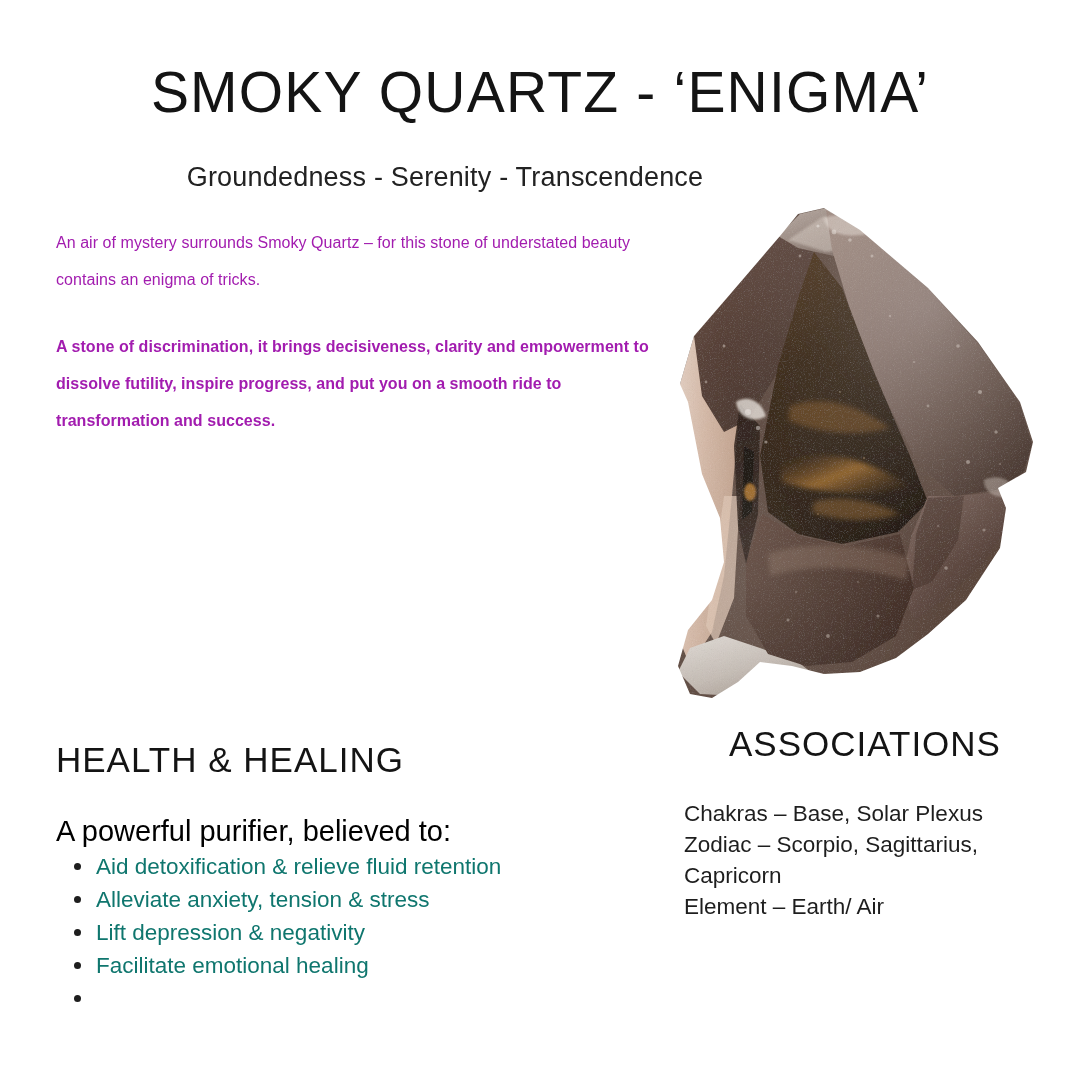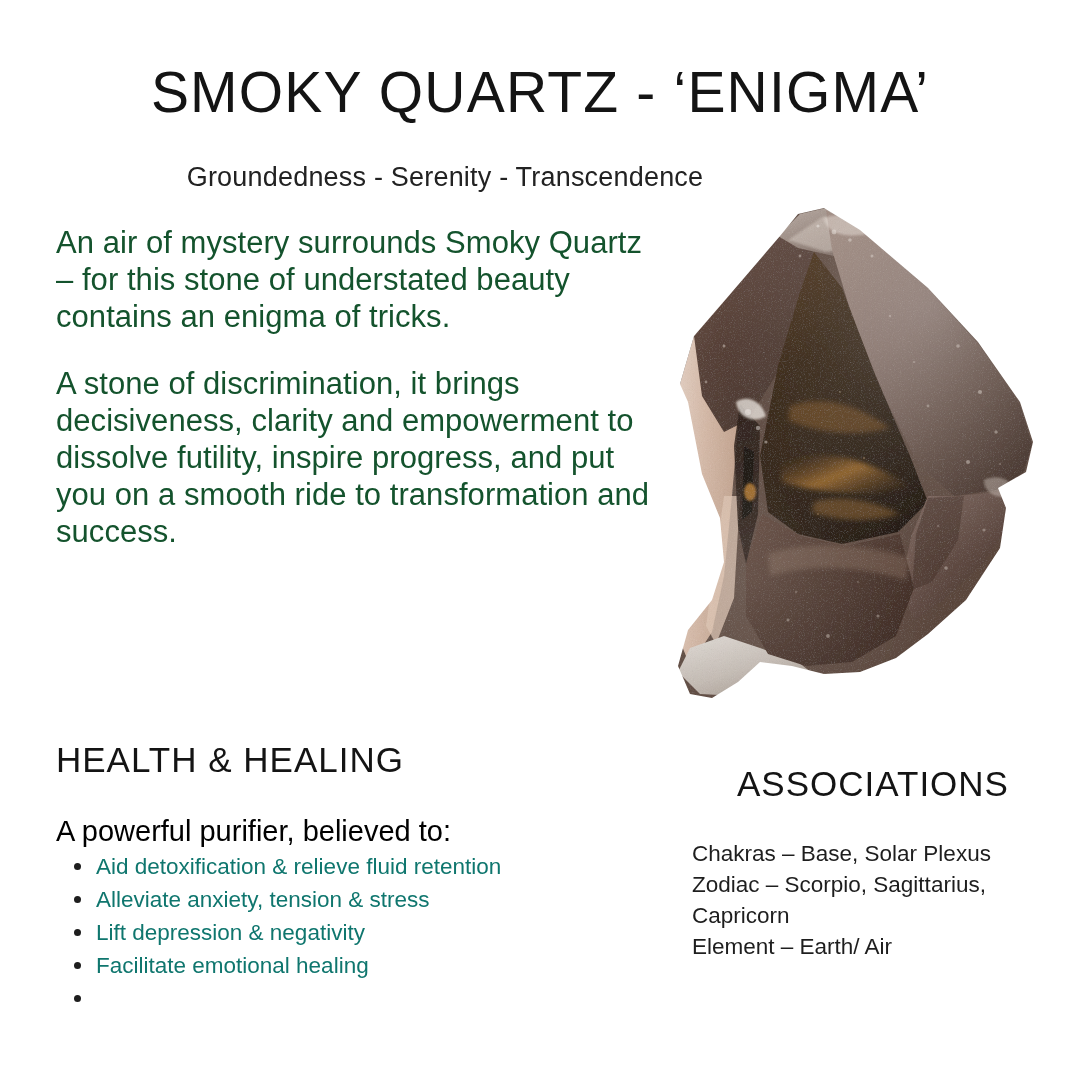--- a/index.html
+++ b/index.html
@@ -53,27 +53,27 @@
 
   
   .body-col {
     position: absolute;
     left: 56px;
     top: 224px;
     width: 600px;
   }
   .body-col p {
     margin: 0 0 30px 0;
-    font-size: 31px;
+    font-size: 16px;
     line-height: 37px;
     font-weight: 400;
-    color: #14532d;
+    color: #a21caf;
     letter-spacing: 0.05px;
   }
-  .body-col p:last-child { margin-bottom: 4px; }
+  .body-col p:last-child { margin-bottom: 4px; font-weight: bold; }
 
   
   .crystal-wrap {
     position: absolute;
     left: 628px;
     top: 196px;
     width: 420px;
     height: 510px;
   }
   .crystal-svg { display: block; width: 100%; height: 100%; }
@@ -119,23 +119,22 @@
     top: 13px;
     width: 7px;
     height: 7px;
     border-radius: 50%;
     background: #1e1e1e;
   }
 
   .assoc-block {
     position: absolute;
     left: 684px;
-    top: 764px;
+    top: 724px;
     width: 370px;
-    margin-left: 8px;
   }
   .assoc-block .section-heading {
     text-align: center;
     margin-bottom: 34px;
     margin-left: -8px;
   }
   .assoc-lines {
     font-size: 22.5px;
     line-height: 31px;
     color: #1e1e1e;

